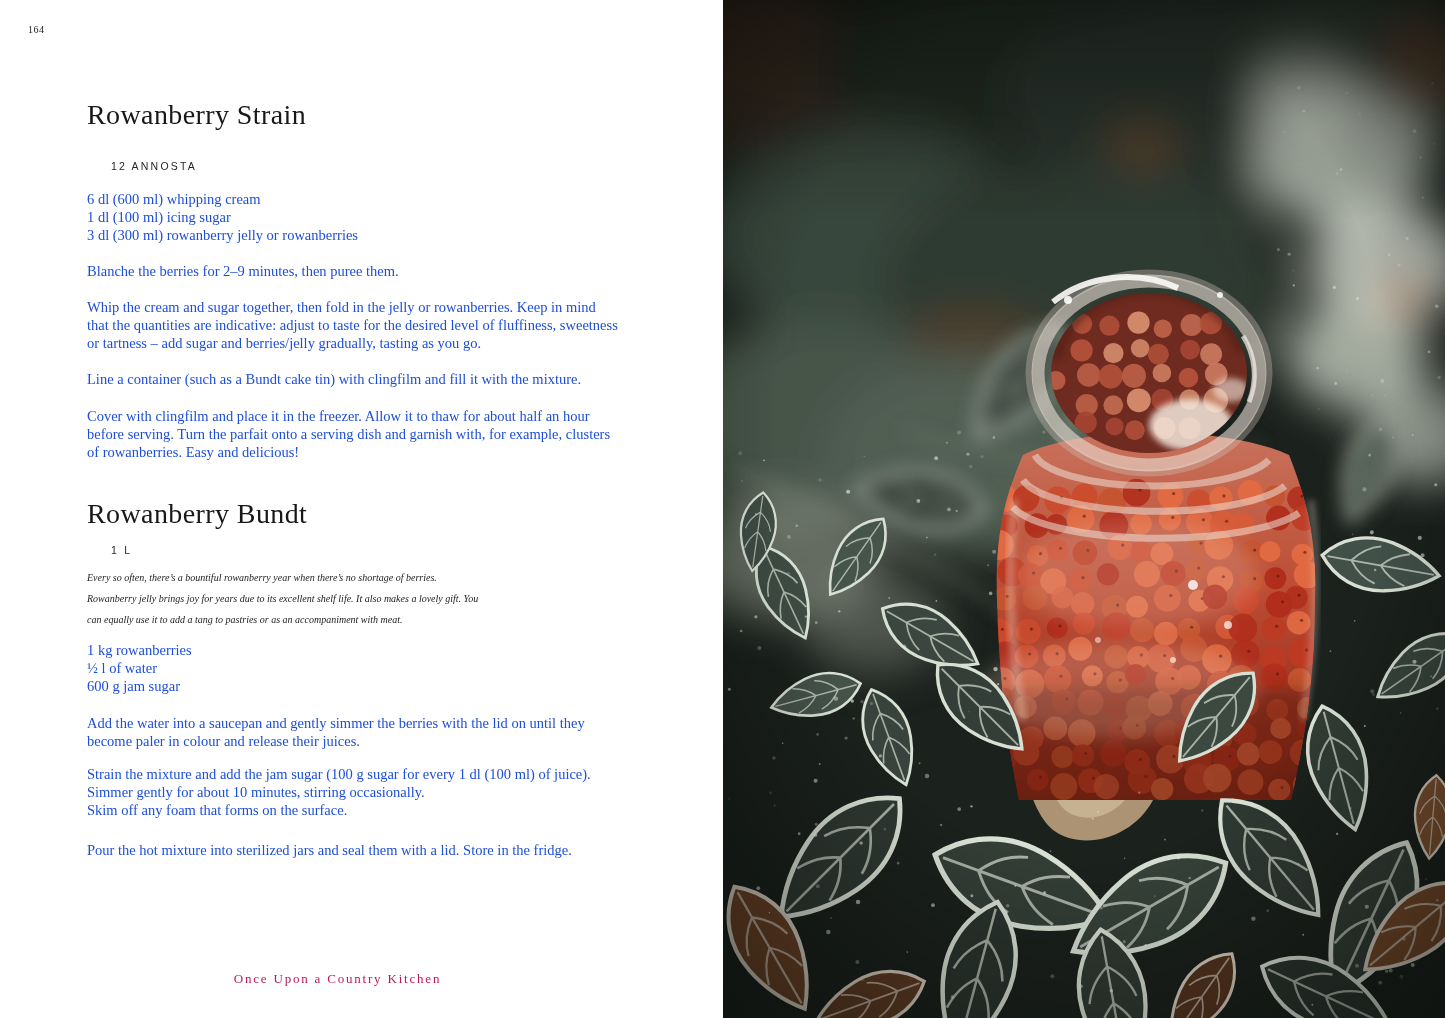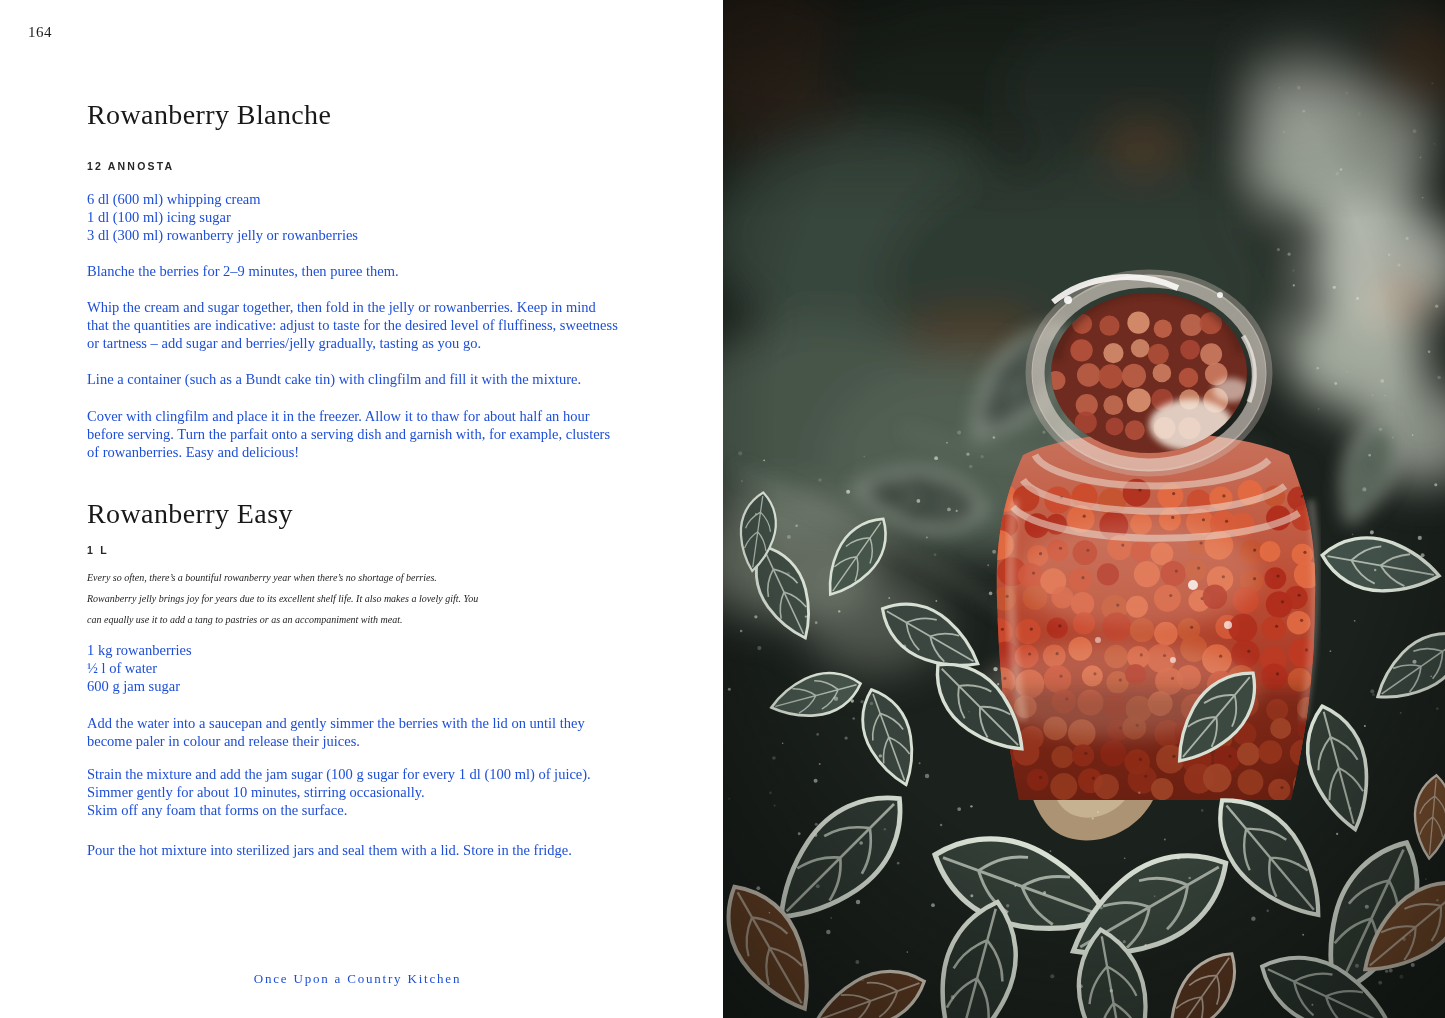--- a/index.html
+++ b/index.html
@@ -1,53 +1,53 @@
 <!DOCTYPE html>
 <html><head>
 <meta charset="utf-8">
 <style>
   html,body{margin:0;padding:0;background:#ffffff;}
   .spread{position:relative;width:1445px;height:1018px;background:#ffffff;overflow:hidden;
           font-family:"Liberation Serif", serif;color:#1c1c1c;}
   .page-left{position:absolute;left:0;top:0;width:723px;height:1018px;background:#ffffff;}
   .abs{position:absolute;left:87px;}
-  .page-number{position:absolute;left:28px;top:24px;font-size:15px;letter-spacing:.5px;}
+  .page-number{position:absolute;left:28px;top:24px;font-size:10px;letter-spacing:.5px;}
   .recipe-title{font-size:28px;font-weight:400;letter-spacing:.4px;line-height:1.1;margin:0;color:#181818;}
-  .yield{font-family:"Liberation Sans", sans-serif;font-size:10.5px;font-weight:700;
-         letter-spacing:2.2px;color:#262626;}
+  .yield{font-family:"Liberation Sans", sans-serif;font-size:10.5px;font-weight:400;
+         letter-spacing:2.2px;color:#262626;margin-left:24px;}
   .body-text{font-size:14.5px;line-height:18px;white-space:pre-line;width:650px;color:#1d4ed8;}
   .intro-italic{font-style:italic;font-size:10px;line-height:21px;white-space:pre-line;width:660px;}
   .footer{position:absolute;left:0;top:971px;width:675px;text-align:center;
-          font-size:13px;letter-spacing:1.8px;color:#1d4ed8;margin-left:20px;}
+          font-size:13px;letter-spacing:1.8px;color:#be185d;}
   .page-photo{position:absolute;left:723px;top:0;width:722px;height:1018px;overflow:hidden;background:#1b211d;}
   .page-photo svg{display:block;}
 </style>
 </head>
 <body>
 
 <div class="spread">
 
   <div class="page-left">
     <div class="page-number">164</div>
 
-    <h1 class="recipe-title abs" style="top:100px;">Rowanberry Blanche</h1>
+    <h1 class="recipe-title abs" style="top:100px;">Rowanberry Strain</h1>
     <div class="yield abs" style="top:160px;">12 ANNOSTA</div>
     <div class="body-text abs" style="top:190px;">6 dl (600 ml) whipping cream
 1 dl (100 ml) icing sugar
 3 dl (300 ml) rowanberry jelly or rowanberries</div>
     <div class="body-text abs" style="top:262px;">Blanche the berries for 2–9 minutes, then puree them.</div>
     <div class="body-text abs" style="top:298px;">Whip the cream and sugar together, then fold in the jelly or rowanberries. Keep in mind
 that the quantities are indicative: adjust to taste for the desired level of fluffiness, sweetness
 or tartness – add sugar and berries/jelly gradually, tasting as you go.</div>
     <div class="body-text abs" style="top:407px;">Cover with clingfilm and place it in the freezer. Allow it to thaw for about half an hour
 before serving. Turn the parfait onto a serving dish and garnish with, for example, clusters
 of rowanberries. Easy and delicious!</div>
     <div class="body-text abs" style="top:370px;">Line a container (such as a Bundt cake tin) with clingfilm and fill it with the mixture.</div>
 
-    <h2 class="recipe-title abs" style="top:499px;">Rowanberry Easy</h2>
+    <h2 class="recipe-title abs" style="top:499px;">Rowanberry Bundt</h2>
     <div class="yield abs" style="top:544px;">1 L</div>
     <div class="intro-italic abs" style="top:567px;">Every so often, there’s a bountiful rowanberry year when there’s no shortage of berries.
 Rowanberry jelly brings joy for years due to its excellent shelf life. It also makes a lovely gift. You
 can equally use it to add a tang to pastries or as an accompaniment with meat.</div>
     <div class="body-text abs" style="top:641px;">1 kg rowanberries
 ½ l of water
 600 g jam sugar</div>
     <div class="body-text abs" style="top:714px;">Add the water into a saucepan and gently simmer the berries with the lid on until they
 become paler in colour and release their juices.</div>
     <div class="body-text abs" style="top:765px;">Strain the mixture and add the jam sugar (100 g sugar for every 1 dl (100 ml) of juice).

